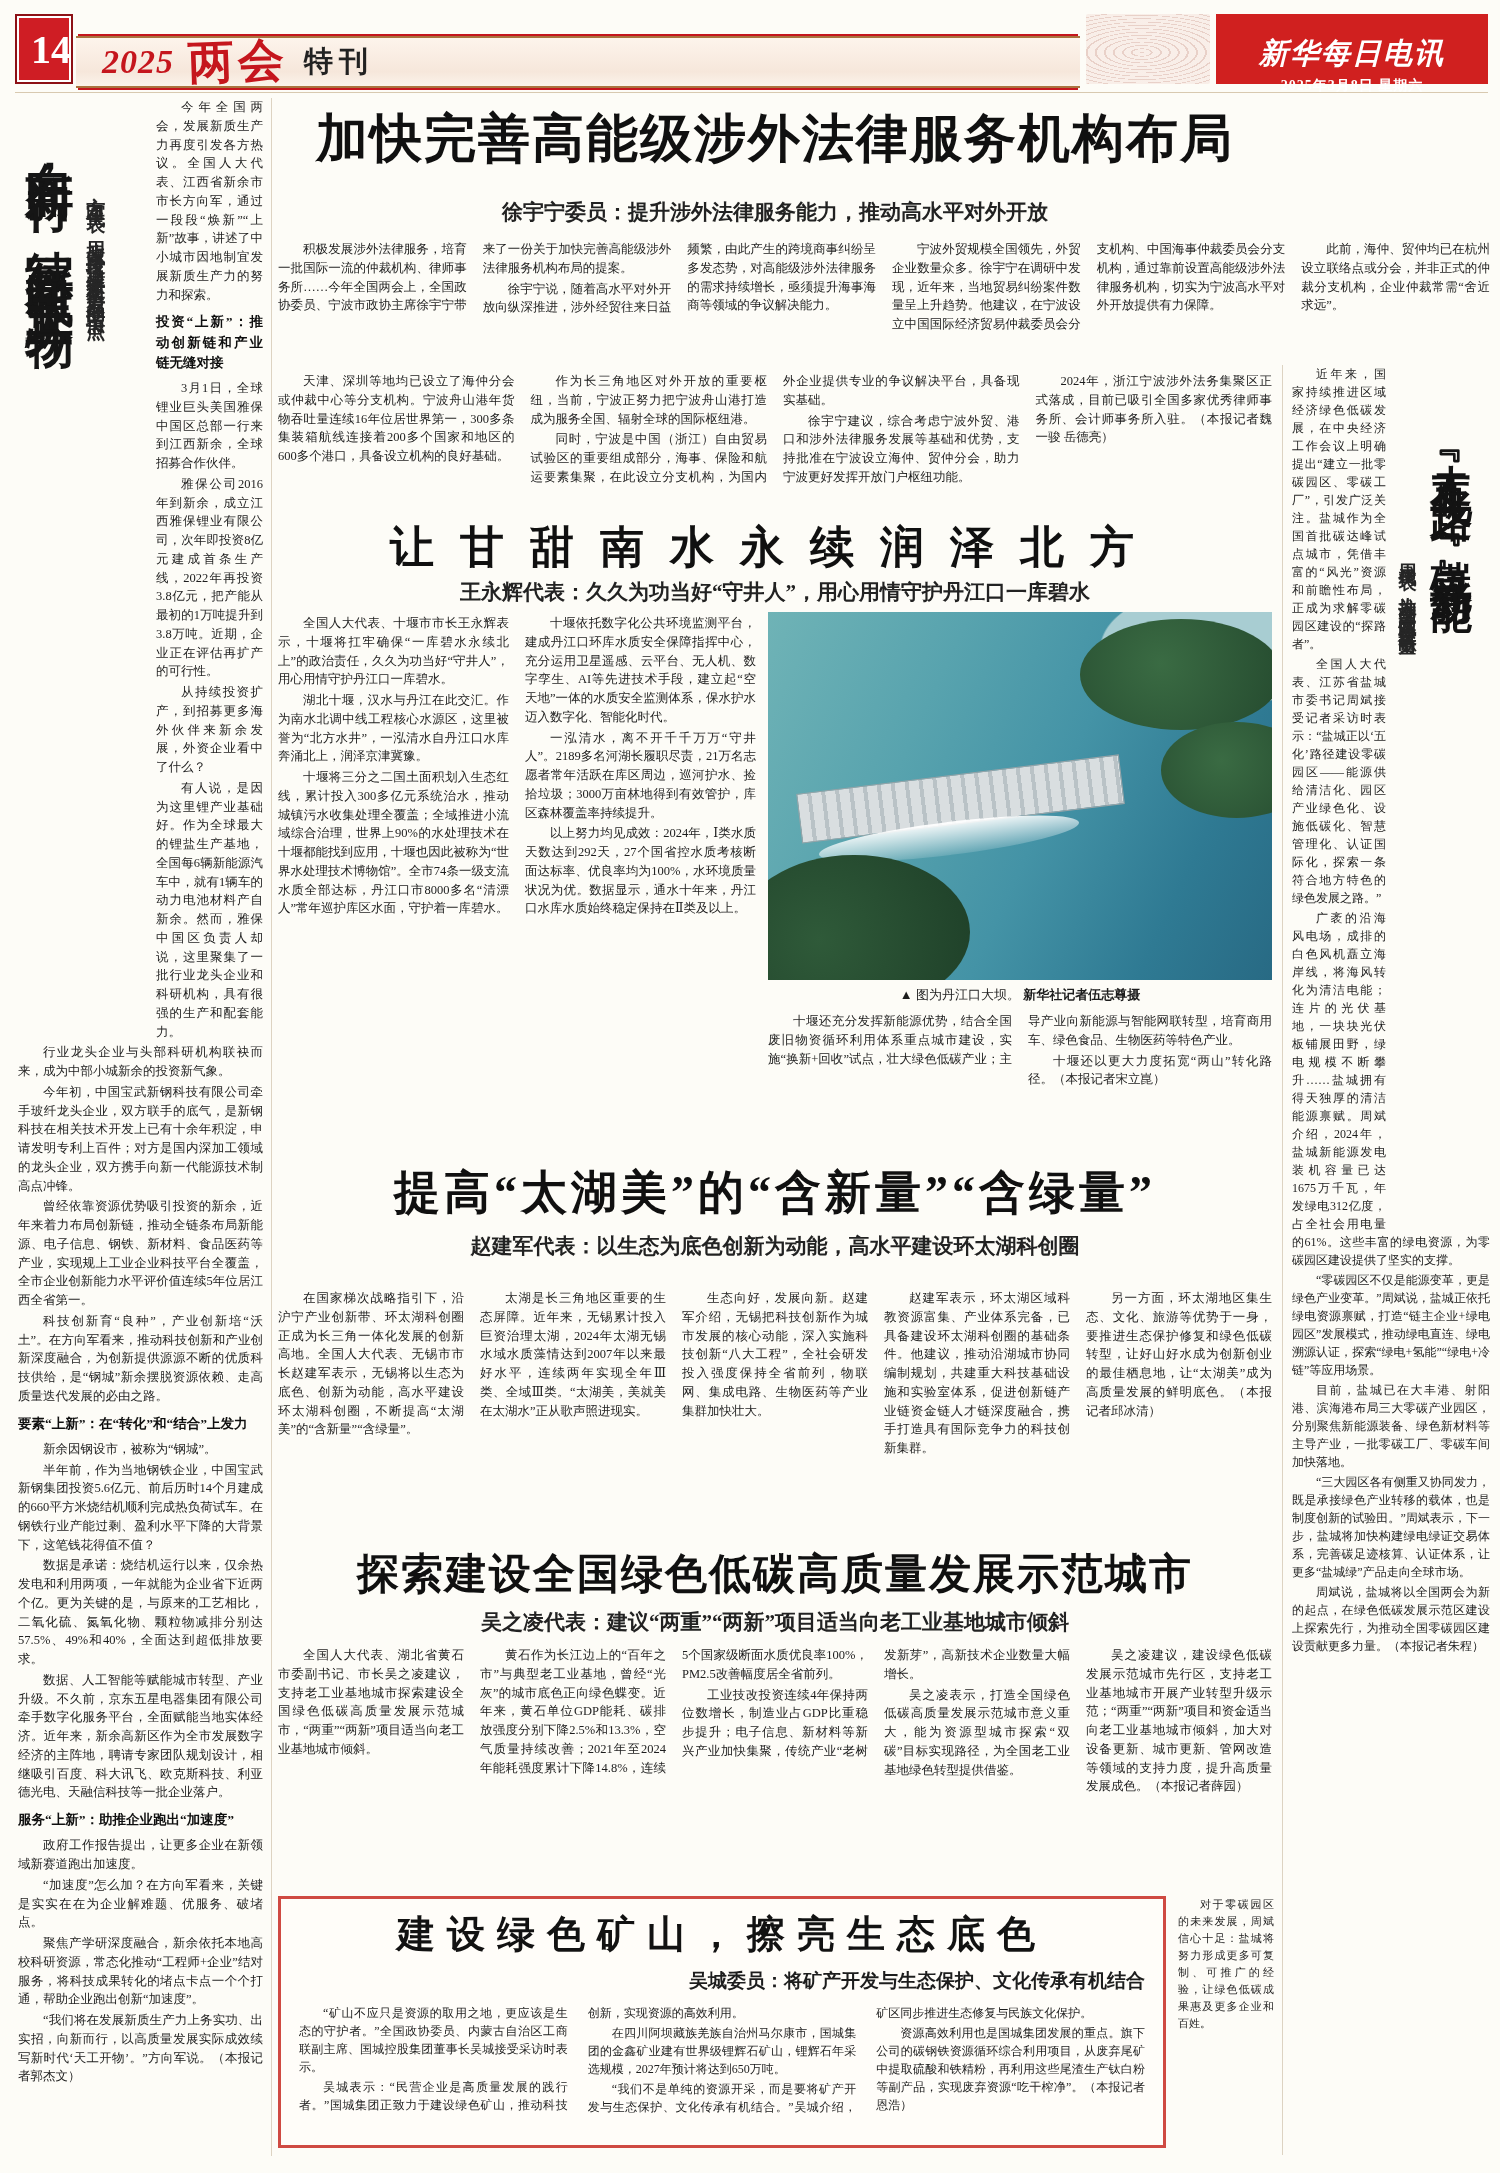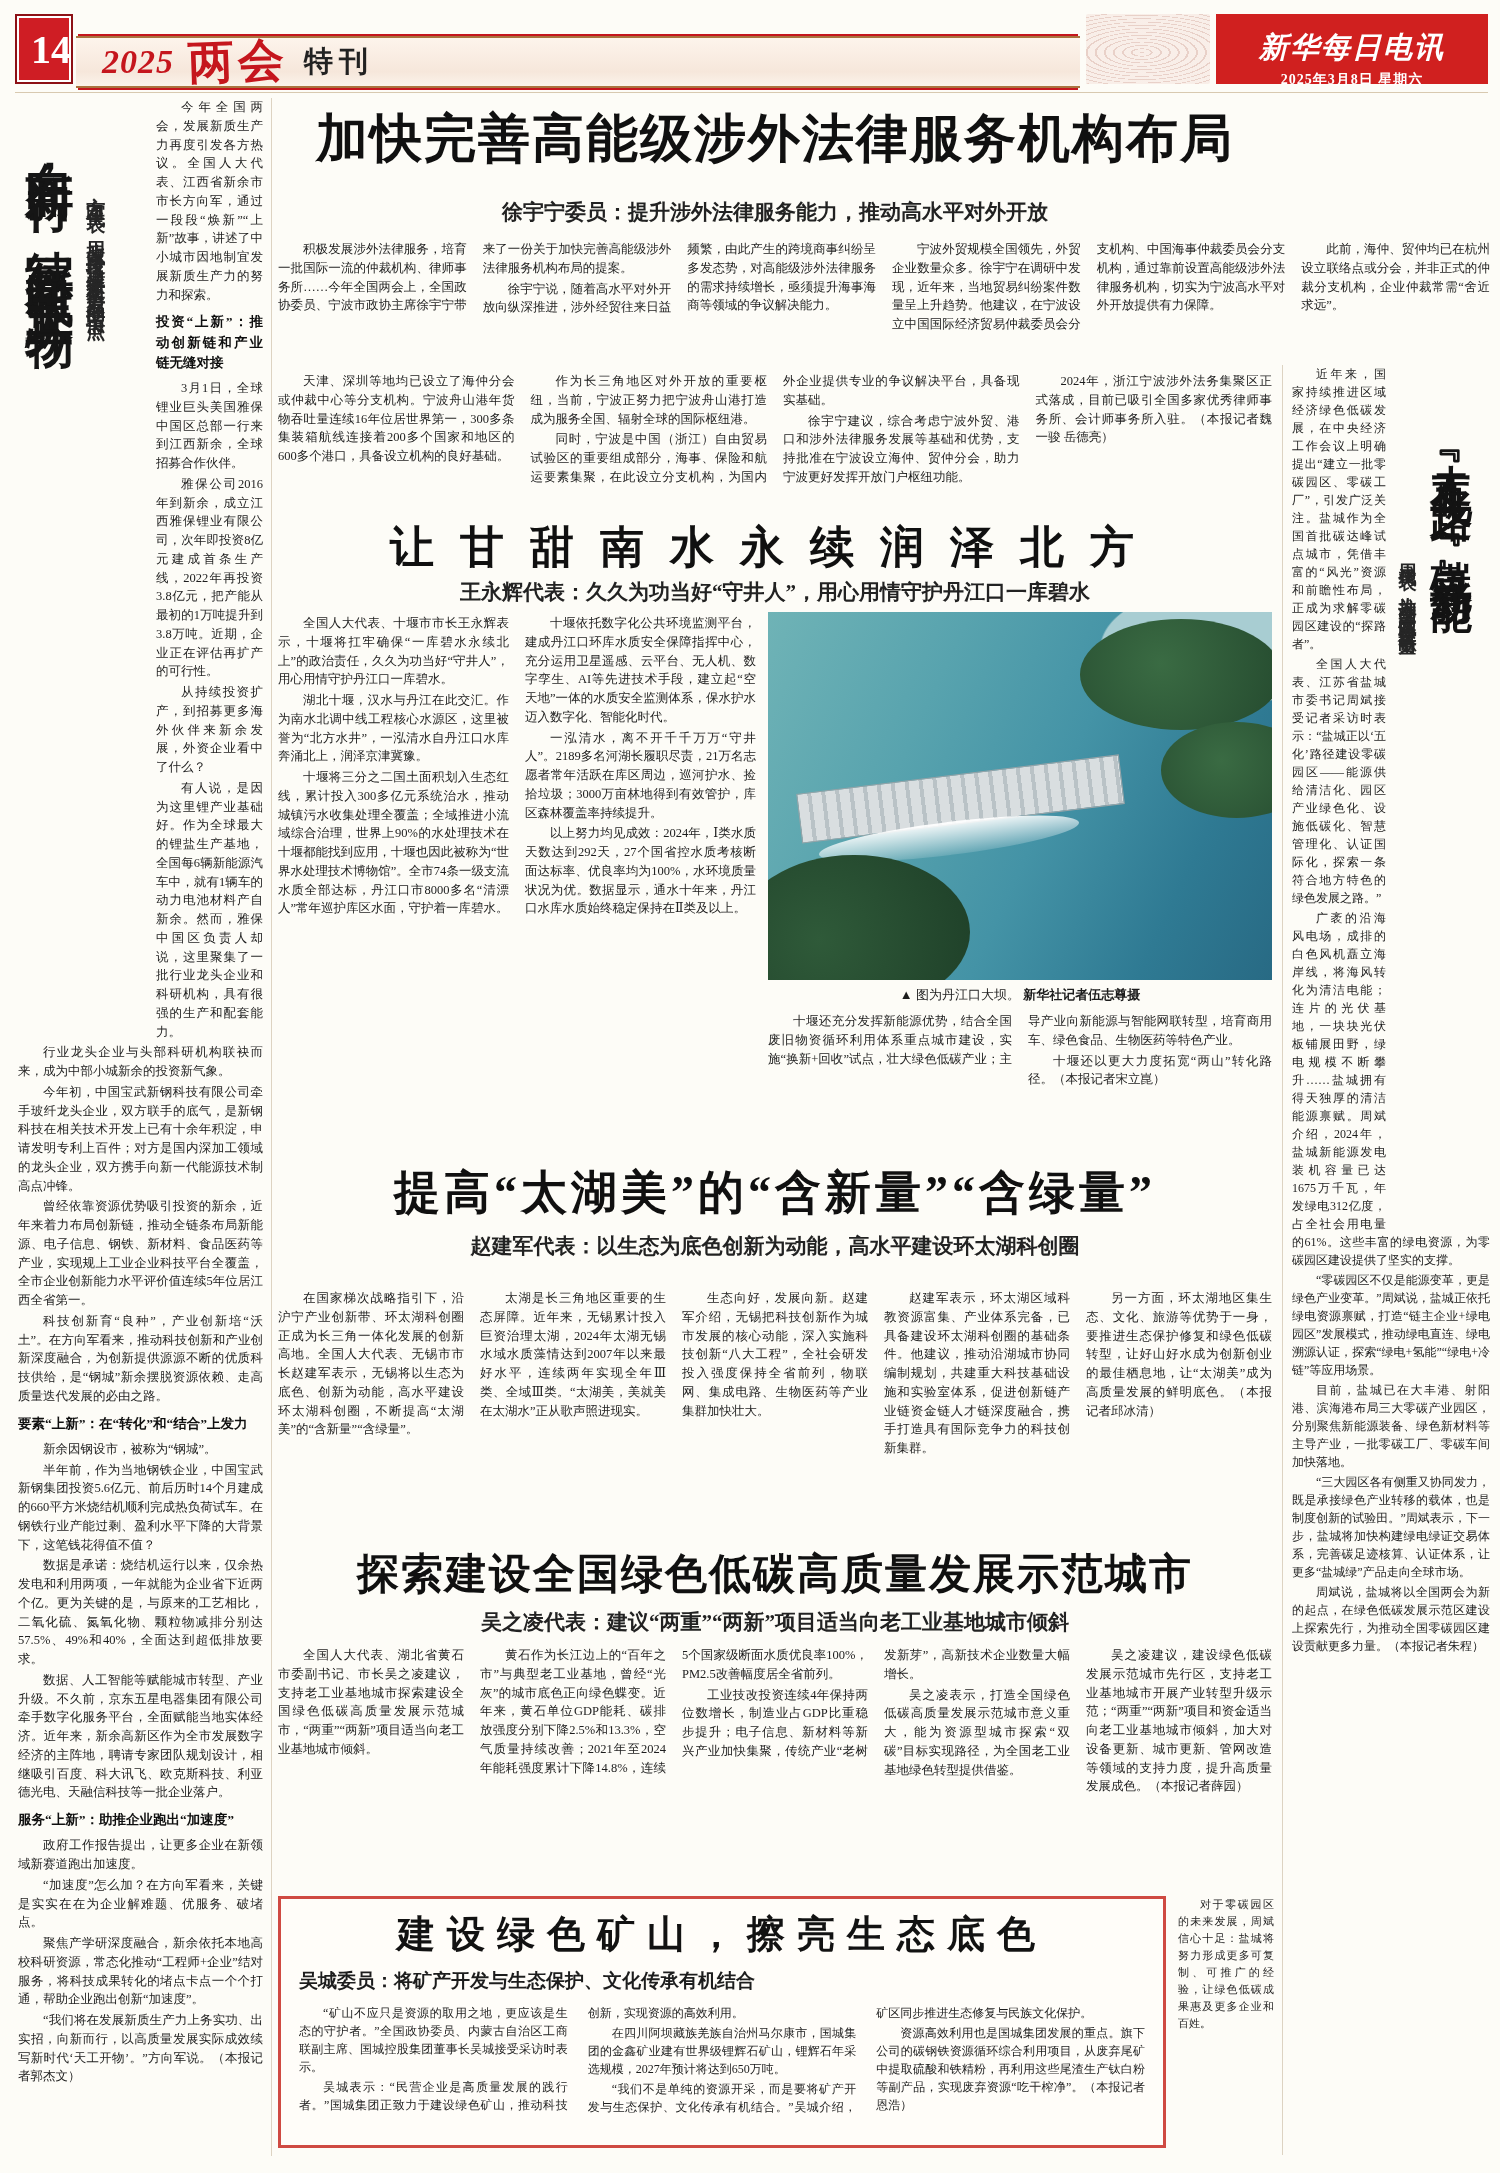--- a/index.html
+++ b/index.html
@@ -14,21 +14,21 @@
           border-top:2px solid #a9743f;border-bottom:2px solid #a9743f;
           box-shadow:0 -4px 0 -2px #c5161d,0 4px 0 -2px #c5161d;
           display:flex;align-items:center;gap:14px;padding-left:26px;box-sizing:border-box;}
   .banner .yr{color:#c5161d;font-size:34px;font-weight:900;font-style:italic;letter-spacing:1px;}
   .banner .main{color:#c5161d;font-size:46px;font-weight:900;transform:rotate(-2deg);letter-spacing:4px;}
   .banner .suf{color:#222;font-size:29px;font-weight:900;letter-spacing:6px;margin-left:2px;}
   .ripple{position:absolute;left:1086px;top:14px;width:124px;height:70px;border-radius:2px;
           background:repeating-radial-gradient(ellipse 70px 26px at 45% 55%, #e5c9c0 0 2px, #f8ece6 2px 9px);
           opacity:.85;}
   .masthead{position:absolute;left:1216px;top:14px;width:272px;height:70px;background:#d0201f;
-            color:#fff;text-align:center;box-sizing:border-box;padding-top:14px;}
+            color:#fff;text-align:center;box-sizing:border-box;padding-top:20px;}
   .masthead .mt{font-size:29px;font-weight:900;letter-spacing:2px;font-style:italic;}
   .masthead .md{font-size:14px;margin-top:3px;letter-spacing:1px;font-weight:bold;}
   .hrule{position:absolute;left:15px;top:92px;width:1473px;border-top:1px solid #d8c9b0;}
   
   .cols p{margin:0 0 2px;font-size:12.5px;line-height:1.5;text-align:justify;text-indent:2em;}
   .cols p.subhead{font-weight:bold;font-size:13.5px;text-indent:0;margin:8px 0 6px;color:#0f0f0f;}
   .block{position:absolute;box-sizing:border-box;overflow:hidden;}
   
   .col-left{left:18px;top:98px;width:254px;height:2058px;border-right:1px solid #ddd3c2;padding-right:8px;}
   .l-float{float:left;width:130px;height:925px;display:flex;flex-direction:row;margin-right:8px;}
@@ -52,21 +52,21 @@
   .ph-spray{position:absolute;left:10%;top:57%;width:52%;height:9%;transform:rotate(-7deg);
             background:linear-gradient(180deg,rgba(255,255,255,.95),rgba(255,255,255,.15));border-radius:50%;}
   .ph-shore{position:absolute;left:-6%;bottom:-8%;width:46%;height:42%;border-radius:50%;
             background:radial-gradient(circle at 35% 55%, #2f5a39, #1e3f28);}
   .caption{left:768px;top:986px;width:504px;text-align:center;font-size:13px;}
   .caption .cr{font-weight:bold;}
   
   .redbox{left:278px;top:1896px;width:888px;height:252px;border:3px solid #cf4a42;background:#fffdf9;
           padding:10px 18px 8px;}
   .redbox .rb-h{ text-align:center;font-size:38px;font-weight:900;letter-spacing:12px;color:#121212;}
-  .redbox .rb-s{text-align:left;font-size:19px;font-weight:bold;margin:8px 0 10px;}
+  .redbox .rb-s{text-align:right;font-size:19px;font-weight:bold;margin:8px 0 10px;}
   .redbox .cols p{font-size:12px;}
   .strip{left:1178px;top:1896px;width:96px;height:258px;}
   .strip p{font-size:11px;line-height:1.55;text-align:justify;text-indent:2em;margin:0;}
   
   .sidebar{left:1282px;top:365px;width:208px;height:1790px;border-left:1px solid #ddd3c2;padding-left:9px;}
   .sb-float{float:right;width:98px;height:790px;display:flex;flex-direction:row;margin:66px 0 6px 6px;}
   .sb-vsub{writing-mode:vertical-rl;font-size:18px;font-weight:bold;letter-spacing:3px;line-height:1.7;
            padding-top:118px;color:#262626;}
   .sb-vhead{writing-mode:vertical-rl;font-size:42px;font-weight:900;letter-spacing:6px;line-height:1.35;
             color:#131313;}

